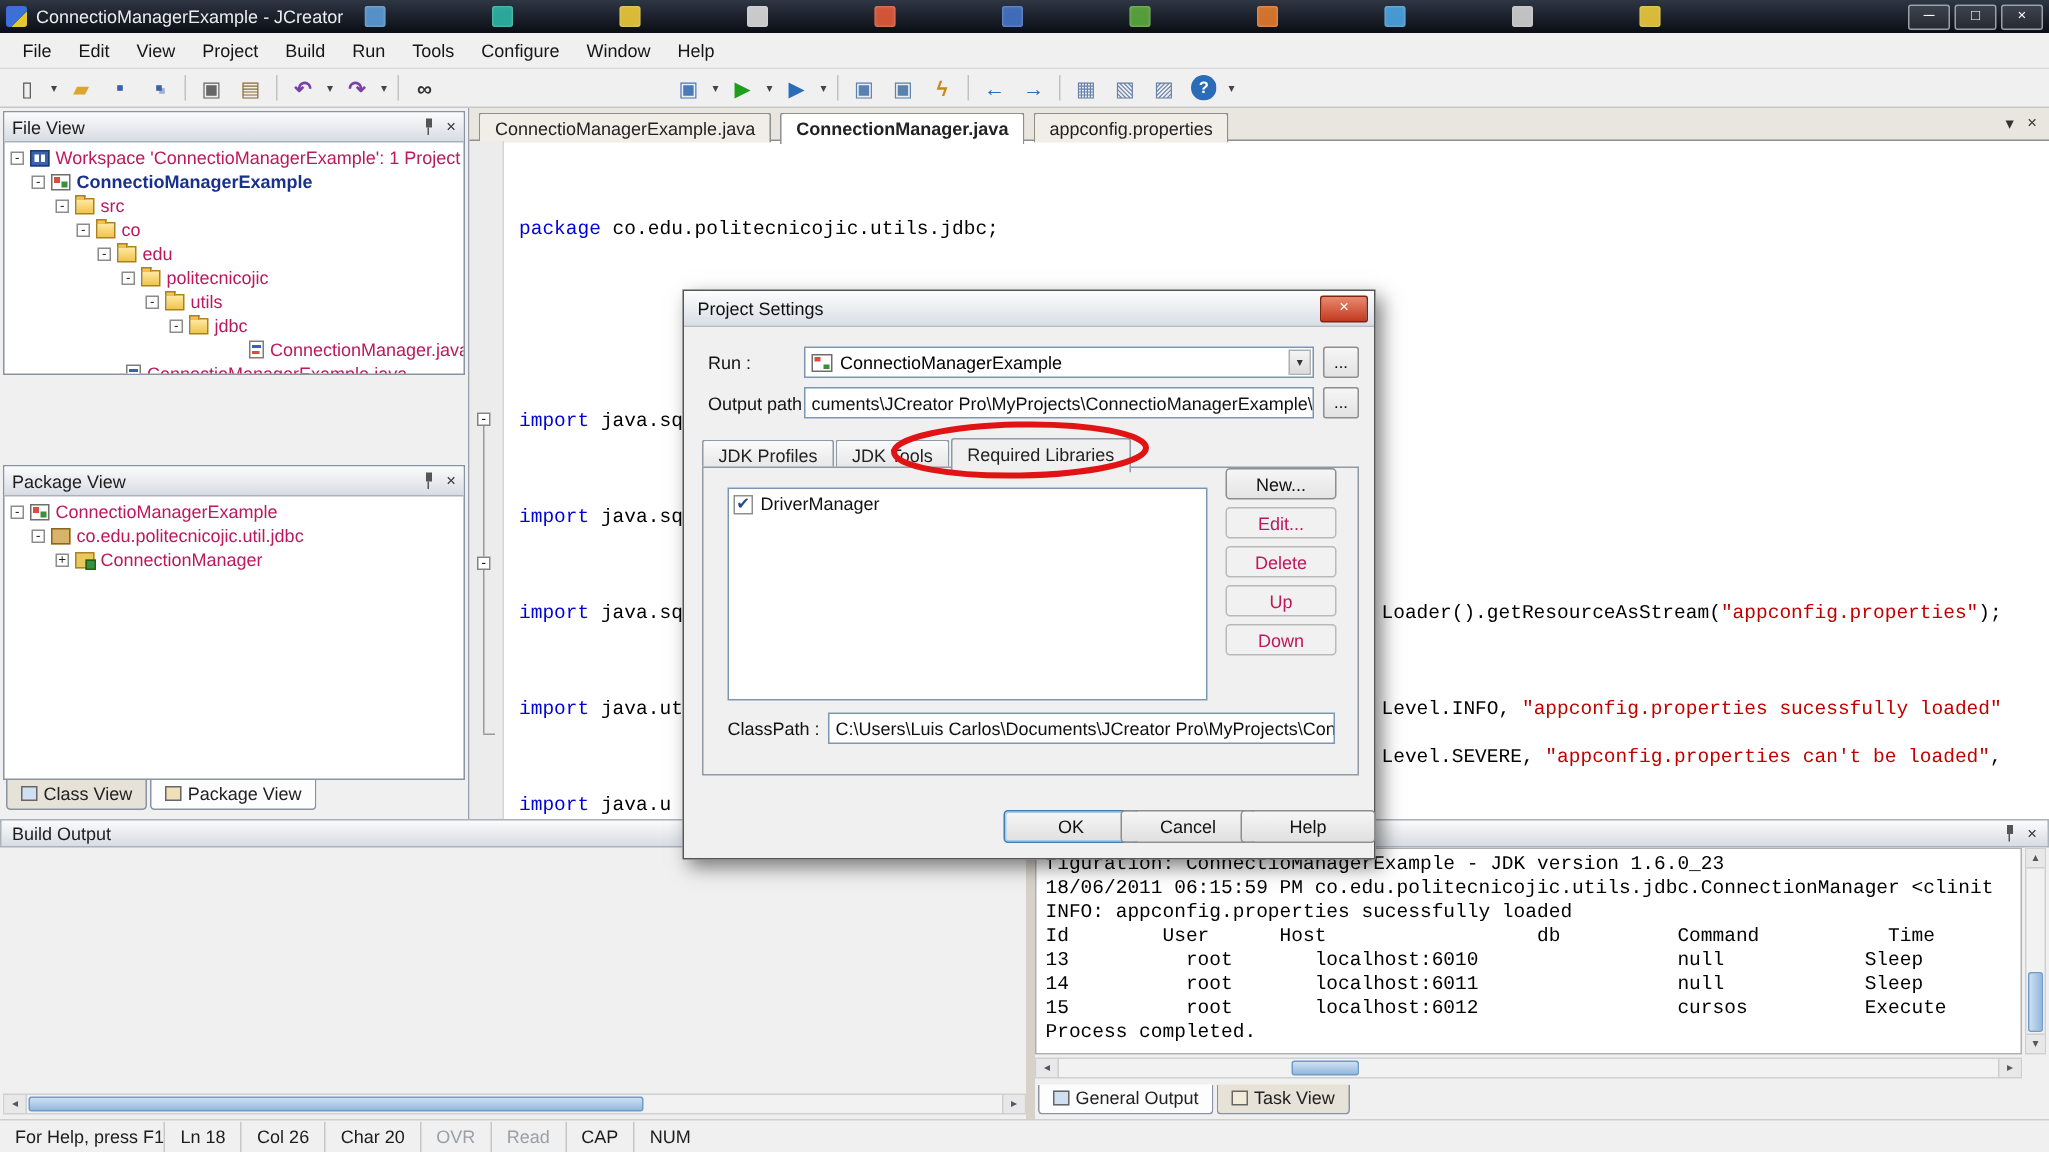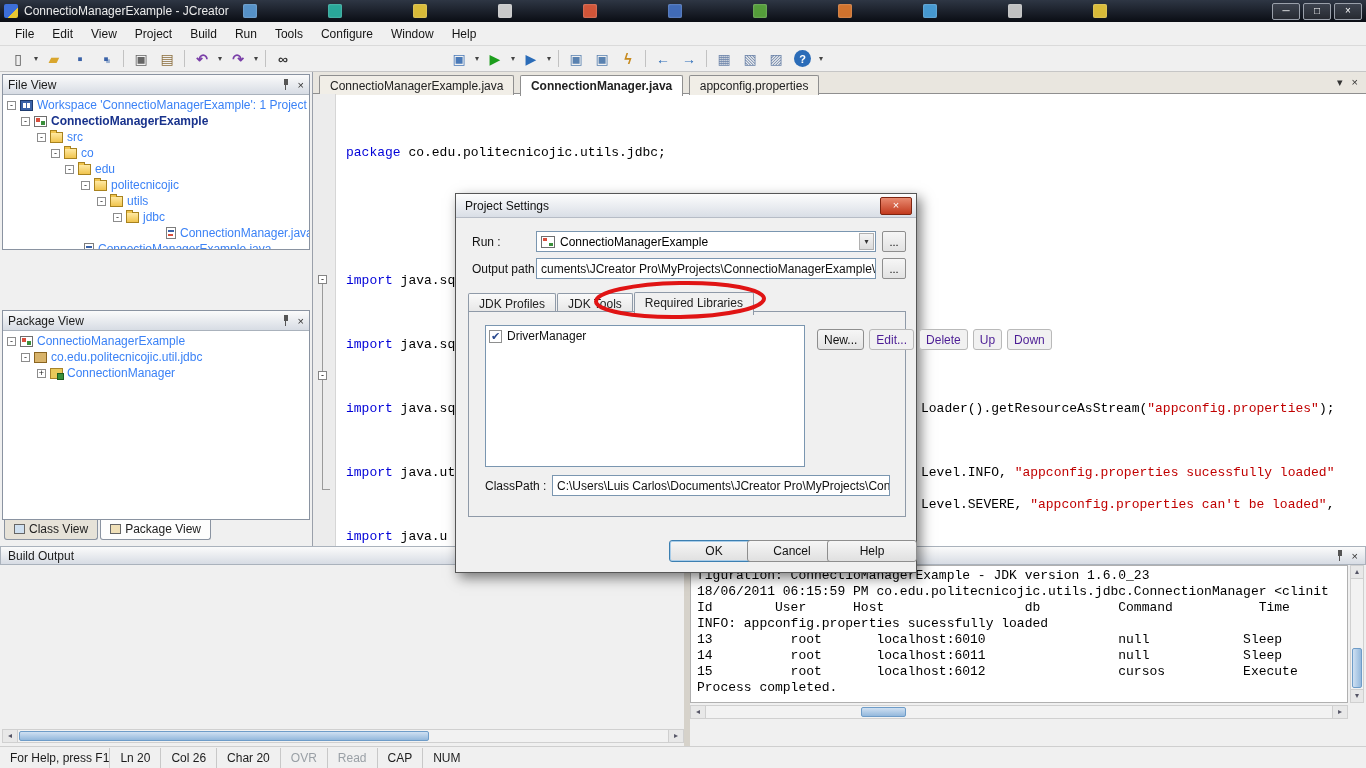--- a/index.html
+++ b/index.html
@@ -62,21 +62,21 @@
   .t-project::before{content:"";position:absolute;left:1px;top:1px;width:4px;height:4px;background:#d94f3d}
   .t-project::after{content:"";position:absolute;right:1px;bottom:1px;width:4px;height:4px;background:#3a8f3a}
   .t-java{width:10px;height:12px;background:#fff;border:1px solid #7d7d7d}
   .t-java::before{content:"";position:absolute;left:1px;top:2px;right:1px;height:2px;background:#3a62a8}
   .t-java::after{content:"";position:absolute;left:1px;bottom:2px;width:5px;height:2px;background:#d94f3d}
   .t-prop{width:10px;height:12px;background:#fff;border:1px solid #7d7d7d}
   .t-prop::before{content:"";position:absolute;left:1px;top:2px;right:1px;height:2px;background:#caa227}
   .t-package{background:#d8b36a;border:1px solid #8a6420}
   .t-class{background:#e8c95a;border:1px solid #a8842a}
   .t-class::after{content:"";position:absolute;right:-2px;bottom:-2px;width:5px;height:5px;background:#3a8f3a;border:1px solid #1e5e1e}
-  .tlabel{color:#3b82f6}
+  .tlabel{color:#be185d}
   .tlabel.proj{color:#18328c;font-weight:bold}
   .vtabs{position:absolute;left:4px;bottom:4px;height:22px;display:flex;align-items:flex-start}
   .btab{display:inline-flex;align-items:center;gap:4px;padding:2px 9px 3px;font-size:12px;
     border:1px solid #8a93a1;border-top:none;background:#e6e2d8;border-radius:0 0 3px 3px;margin-right:2px;color:#222}
   .btab.active{background:#fdfdfd}
   .bticon{width:11px;height:10px;border:1px solid #666;box-sizing:border-box;flex:none}
   .ic-class{background:#cfe0f0}
   .ic-pkg{background:#f0e0b8}
   .ic-gen{background:#cfe0f0}
   .ic-task{background:#f0ecd8}
@@ -167,24 +167,24 @@
   .dtabs{position:absolute;left:12px;top:98px;display:flex;align-items:flex-end}
   .dtab{padding:3px 10px;border:1px solid #8f9aa8;border-bottom:none;background:linear-gradient(#fafafa,#e4e4e4);
     border-radius:2px 2px 0 0;margin-right:1px;position:relative;color:#222}
   .dtab.active{background:#f0f0f0;padding-bottom:5px;margin-bottom:-1px;z-index:2}
   .dpage{position:absolute;left:12px;top:117px;width:438px;height:206px;border:1px solid #8f9aa8;background:#f0f0f0;box-sizing:border-box}
   .dlist{position:absolute;left:16px;top:13px;width:320px;height:142px;background:#fff;border:1px solid #7a96b0;
     box-sizing:border-box;padding:3px}
   .libitem{display:flex;align-items:center;font-size:12px;color:#111}
   .cb{width:13px;height:13px;border:1px solid #8e8f8f;background:#fff;color:#2a4a8f;font-size:11px;line-height:11px;
     text-align:center;margin-right:5px;flex:none;box-sizing:border-box}
-  .dside{position:absolute;left:348px;top:17px;width:74px;display:flex;flex-direction:row;gap:5px}
+  .dside{position:absolute;left:348px;top:0;width:74px;display:flex;flex-direction:column;gap:5px}
   .dbtn{height:21px;background:linear-gradient(#f6f6f6,#e4e4e4);border:1px solid #8e8e8e;border-radius:3px;
     font-size:12px;color:#111;font-family:inherit}
-  .dbtn.disabled{color:#4c1d95;border-color:#b9b9b9;background:#f1f1f1}
+  .dbtn.disabled{color:#be185d;border-color:#b9b9b9;background:#f1f1f1}
   .cp-label{position:absolute;left:16px;top:167px}
   .cp-field{left:83px;top:163px;width:338px;height:21px}
   .dfbtn{position:absolute;top:346px;width:90px;height:22px;background:linear-gradient(#f6f6f6,#e0e0e0);
     border:1px solid #8e8e8e;border-radius:3px;font-size:12px;color:#111;font-family:inherit}
   .okbtn{left:213px;border:1px solid #3c7fb1;box-shadow:inset 0 0 0 1px #a8cce8}
   .cancelbtn{left:291px}
   .helpbtn{left:371px}
 
   .annotation{position:absolute;left:592px;top:280px;width:176px;height:40px;z-index:45;pointer-events:none}
 </style>
@@ -573,51 +573,64 @@
   </div>
   <div class="bosplit"></div>
   <div class="boright">
     <div class="bocon2">
 
         <div class="conline">figuration: ConnectioManagerExample - JDK version 1.6.0_23</div>
 
 
         <div class="conline">18/06/2011 06:15:59 PM co.edu.politecnicojic.utils.jdbc.ConnectionManager &lt;clinit</div>
 
+        <div class="conline">INFO: appconfig.properties sucessfully loaded</div>
+
         <div class="conline">Id        User      Host                  db          Command           Time</div>
-
-        <div class="conline">INFO: appconfig.properties sucessfully loaded</div>
 
         <div class="conline">13          root       localhost:6010                 null            Sleep</div>
 
         <div class="conline">14          root       localhost:6011                 null            Sleep</div>
 
         <div class="conline">15          root       localhost:6012                 cursos          Execute</div>
 
         <div class="conline">Process completed.</div>
 
     </div>
     <div class="vscroll">
       <span class="sarr">▴</span>
       <span class="vthumb"></span>
       <span class="sarr down">▾</span>
     </div>
     <div class="hscroll">
       <span class="sarr">◂</span>
       <span class="sthumb" style="left:170px;width:45px"></span>
       <span class="sarr right">▸</span>
     </div>
+    <div class="botabs">
+
+        <span class="btab active">
+          <span class="bticon ic-gen"></span>
+          <span>General Output</span>
+        </span>
+
+        <span class="btab">
+          <span class="bticon ic-task"></span>
+          <span>Task View</span>
+        </span>
+
+    </div>
   </div>
 </div>
 
 <div class="statusbar">
   <span class="shelp">For Help, press F1</span>
   <div class="scells">
 
-      <span class="scell">Ln 20</span>
+      <span class="scell">Ln 18</span>
 
       <span class="scell">Col 26</span>
 
       <span class="scell">Char 20</span>
 
       <span class="scell dim">OVR</span>
 
       <span class="scell dim">Read</span>
 
       <span class="scell">CAP</span>

